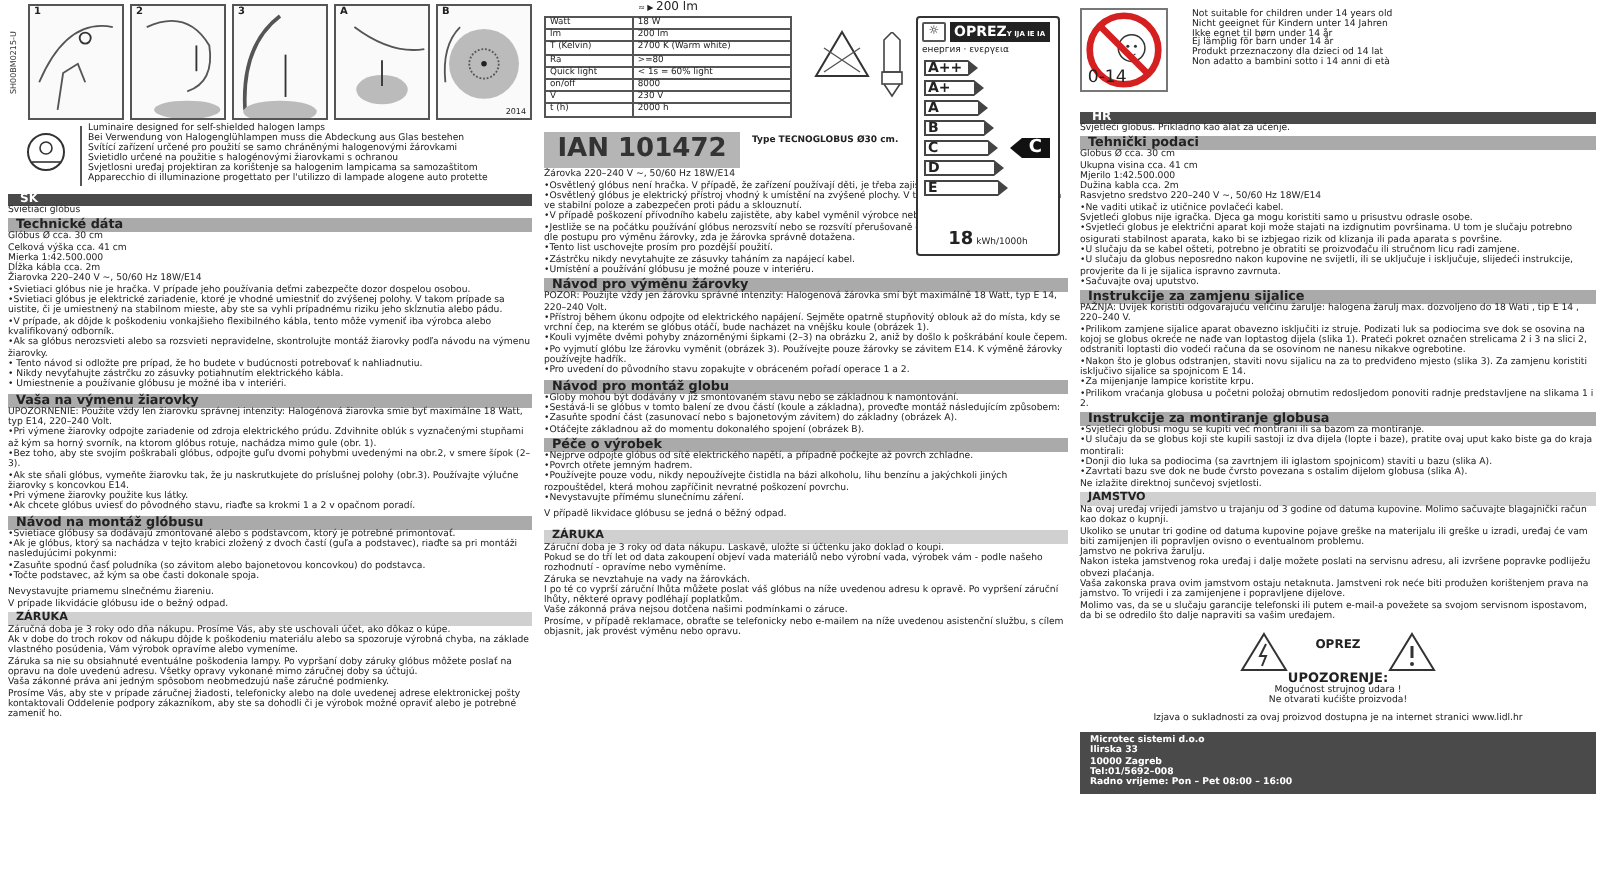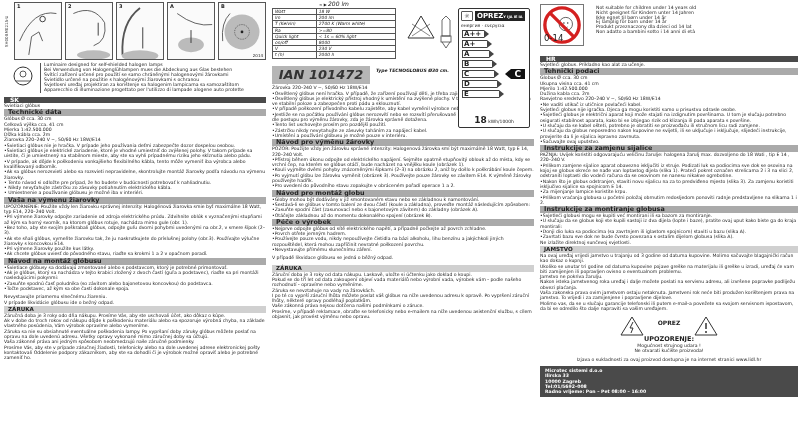--- a/index.html
+++ b/index.html
@@ -149,21 +149,21 @@
   <p>V prípade likvidácie glóbusu ide o bežný odpad.</p>
   <div class="sec-bar light">ZÁRUKA</div>
   <p>Záručná doba je 3 roky odo dňa nákupu. Prosíme Vás, aby ste uschovali účet,  ako dôkaz o kúpe.</p>
   <p>Ak v dobe do troch rokov od nákupu dôjde k poškodeniu materiálu alebo sa spozoruje výrobná chyba, na základe vlastného posúdenia, Vám výrobok opravíme alebo vymeníme.</p>
   <p>Záruka sa nie su obsiahnuté eventuálne poškodenia lampy. Po vypršaní doby záruky glóbus môžete poslať na opravu na dole uvedenú adresu. Všetky opravy vykonané mimo záručnej doby sa účtujú.</p>
   <p>Vaša zákonné práva ani jedným spôsobom neobmedzujú naše záručné podmienky.</p>
   <p>Prosíme Vás, aby ste v prípade záručnej žiadosti, telefonicky alebo na dole uvedenej adrese elektronickej pošty kontaktovali Oddelenie podpory zákazníkom, aby ste sa dohodli či je výrobok možné opraviť alebo je potrebné zameniť ho.</p>
 </div>
 
 <div class="col" id="col2">
-  <div style="position:relative; height:80px;font-style:italic;">
+  <div style="position:relative; height:80px;">
     <div class="spec-title"><span style="font-size:4px">≈ ▶ </span><span>200 lm</span></div>
     <table class="spec">
       <tbody id="spec-body">
           <tr>
             <td>Watt</td>
             <td>18 W</td>
           </tr>
           <tr>
             <td>lm</td>
             <td>200 lm</td>

